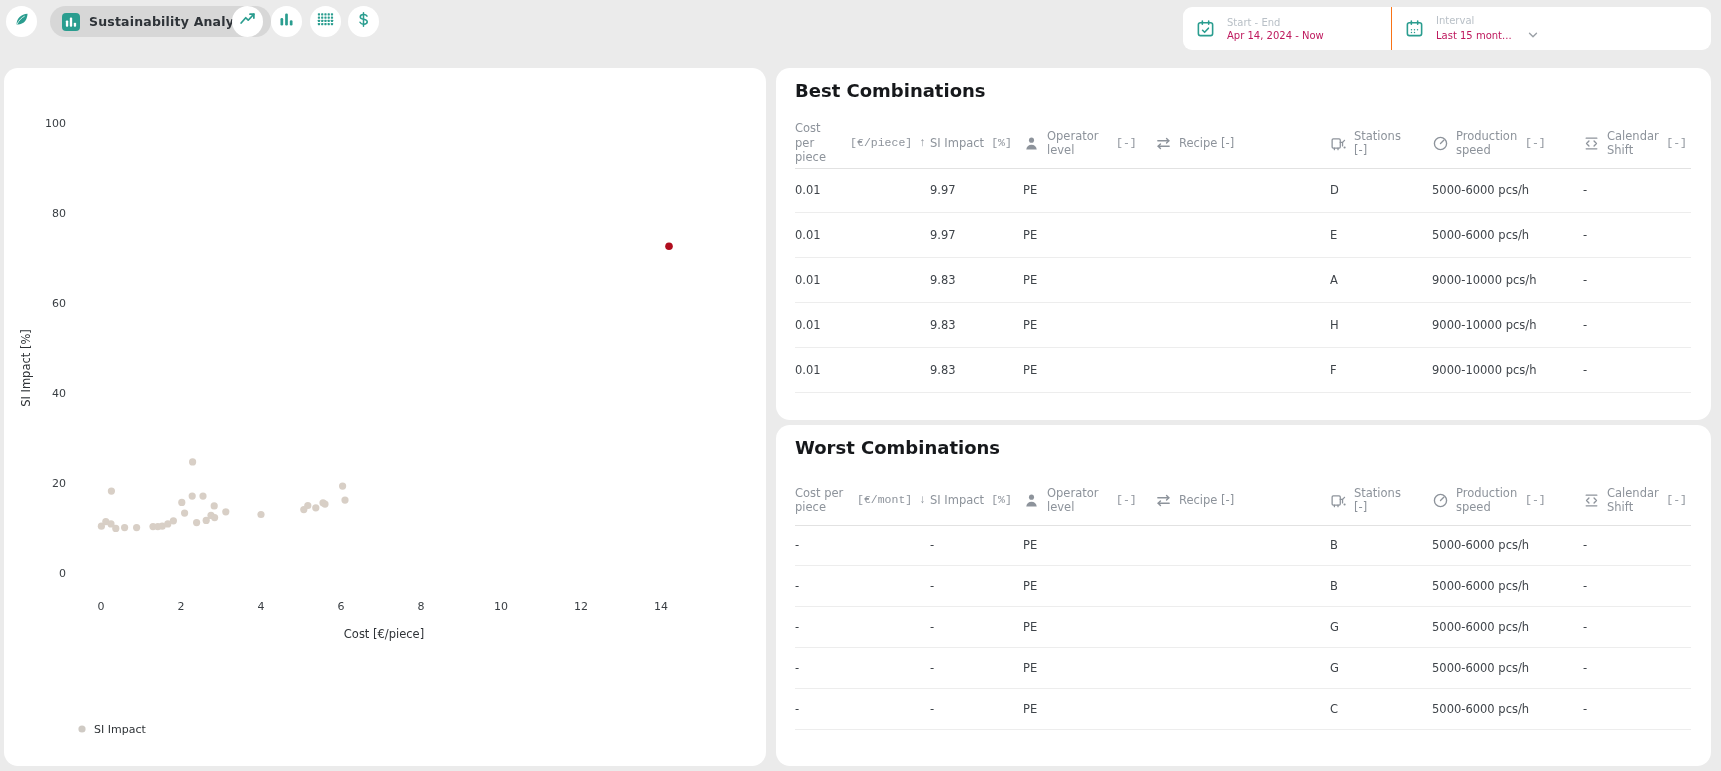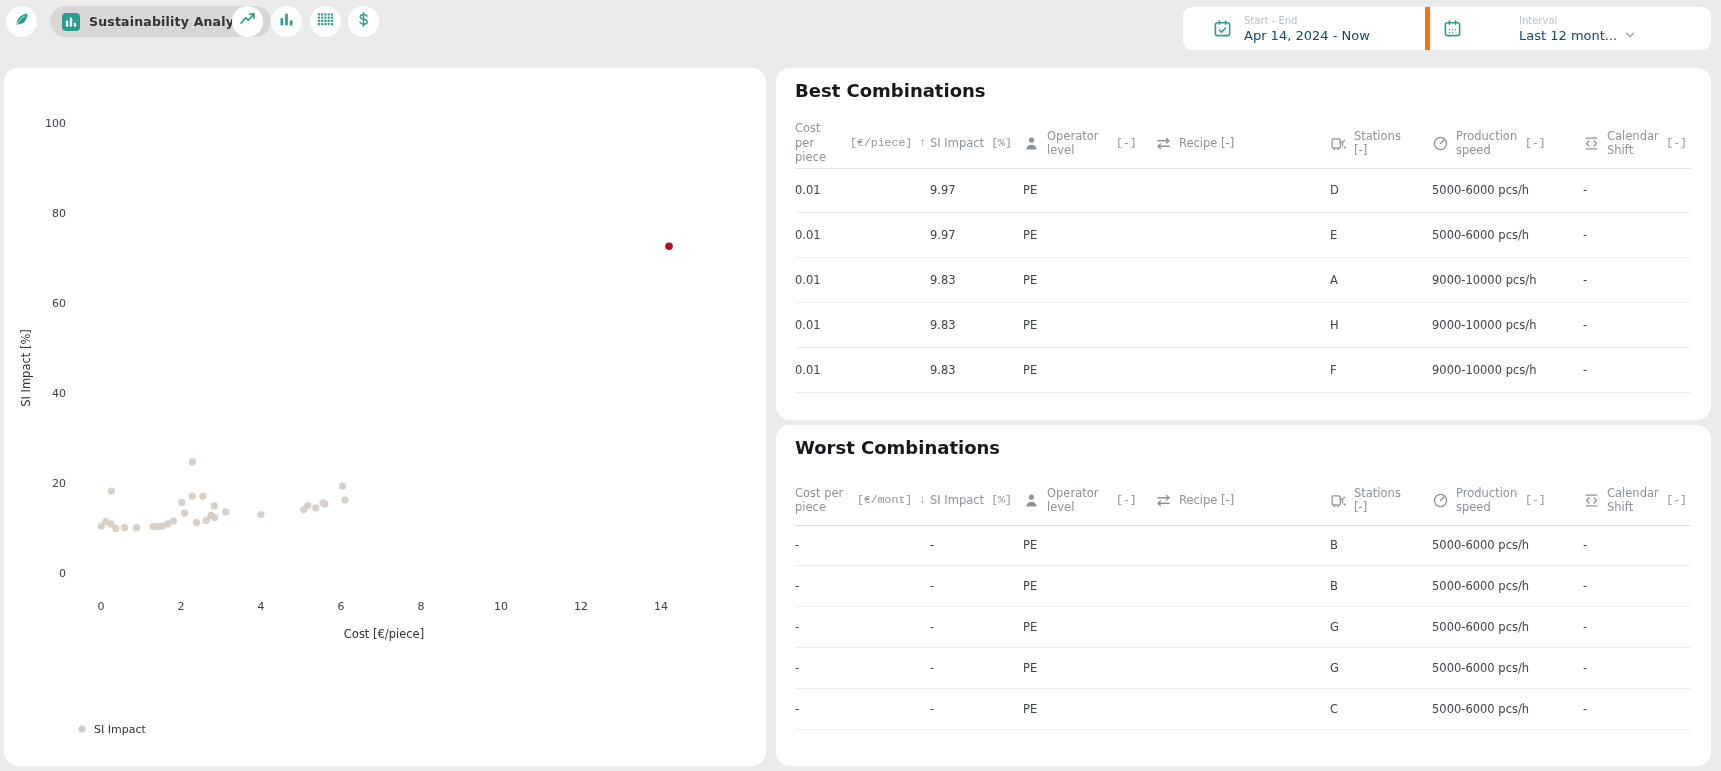--- a/index.html
+++ b/index.html
@@ -19,30 +19,30 @@
   #btn-grid{left:310px;}
   #btn-dollar{left:348px;}
   .pill{position:absolute;left:50px;top:6px;height:31px;border-radius:17px;background:#d7d7d7;
     display:flex;align-items:center;gap:9px;padding:0 17px 0 12px;cursor:pointer;}
   .pill .p-ic{width:18px;height:18px;display:flex;}
   .pill .p-ic svg{width:18px;height:18px;}
   .pill .p-label{font-size:12.5px;font-weight:bold;color:#2e3338;letter-spacing:.2px;}
   
   .filter-bar{position:absolute;left:1183px;top:7px;width:528px;height:43px;background:#fff;
     border-radius:9px;display:flex;align-items:stretch;}
-  .f-sec{display:flex;align-items:center;padding-left:13px;cursor:pointer;margin-left:17px;}
-  .f-sec + .f-sec{border-left:5px solid #f97316;gap:45px;}
+  .f-sec{display:flex;align-items:center;padding-left:13px;cursor:pointer;}
+  .f-sec + .f-sec{border-left:1px solid #f97316;}
   #f-start{width:195px;}
   #f-interval{width:149px;}
   #f-agg{flex:1;}
   .f-ic{width:19px;height:19px;margin-right:12px;flex:none;display:flex;}
   .f-ic svg{width:19px;height:19px;}
   .f-col{display:flex;flex-direction:column;justify-content:center;gap:2px;min-width:0;flex:1;padding-right:10px;}
   .f-label{font-size:10px;color:#b9c0c7;}
-  .f-value{font-size:13px;color:#0c4a6e;display:flex;align-items:center;gap:6px;white-space:nowrap;}
+  .f-value{font-size:10px;color:#be185d;display:flex;align-items:center;gap:6px;white-space:nowrap;}
   .chev{width:14px;height:14px;display:flex;margin-left:auto;margin-right:4px;}
   .chev svg{width:14px;height:14px;}
   
   #chart-card{left:4px;top:68px;width:762px;height:698px;}
   #best-card{left:776px;top:68px;width:935px;height:352px;}
   #worst-card{left:776px;top:425px;width:935px;height:341px;}
   .card-title{position:absolute;left:19px;top:12px;font-size:18px;font-weight:bold;color:#16181b;}
   
   .t-head{position:absolute;left:19px;right:20px;top:50px;height:50px;display:grid;
     grid-template-columns:135px 93px 132px 175px 102px 151px 108px;
@@ -151,21 +151,21 @@
           <circle cx="8.2" cy="13.5" r="0.9" fill="#2a9d8f" stroke="none"></circle>
           <circle cx="12" cy="13.5" r="0.9" fill="#2a9d8f" stroke="none"></circle>
           <circle cx="15.8" cy="13.5" r="0.9" fill="#2a9d8f" stroke="none"></circle>
           <circle cx="8.2" cy="17" r="0.9" fill="#2a9d8f" stroke="none"></circle>
           <circle cx="12" cy="17" r="0.9" fill="#2a9d8f" stroke="none"></circle>
         </svg>
       </span>
     <div class="f-col">
       <span class="f-label">Interval</span>
       <span class="f-value">
-        <span>Last 12 mont...</span>
+        <span>Last 15 mont...</span>
         <span class="chev">
             <svg viewBox="0 0 24 24" fill="none" stroke="#9aa0a6" stroke-width="2.3" stroke-linecap="round" stroke-linejoin="round">
               <polyline points="6 9 12 15 18 9"></polyline>
             </svg>
           </span>
       </span>
     </div>
   </div>
 </div>
 

